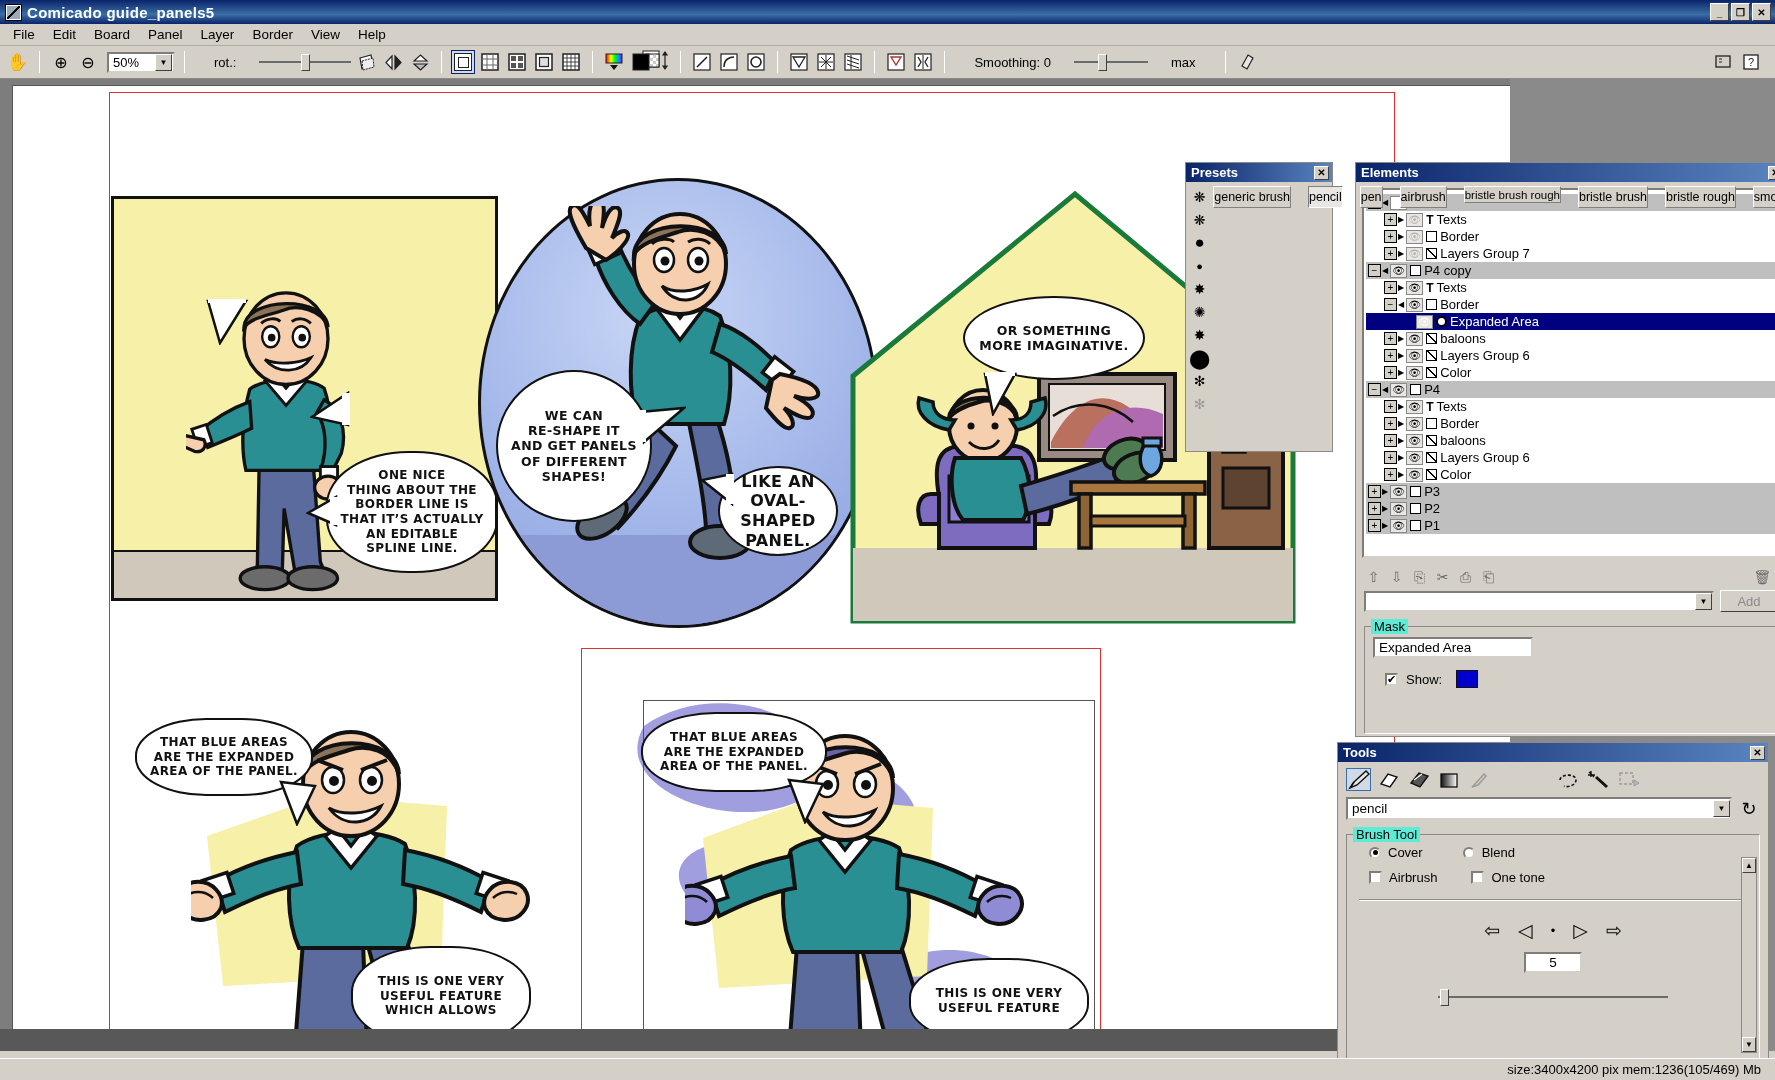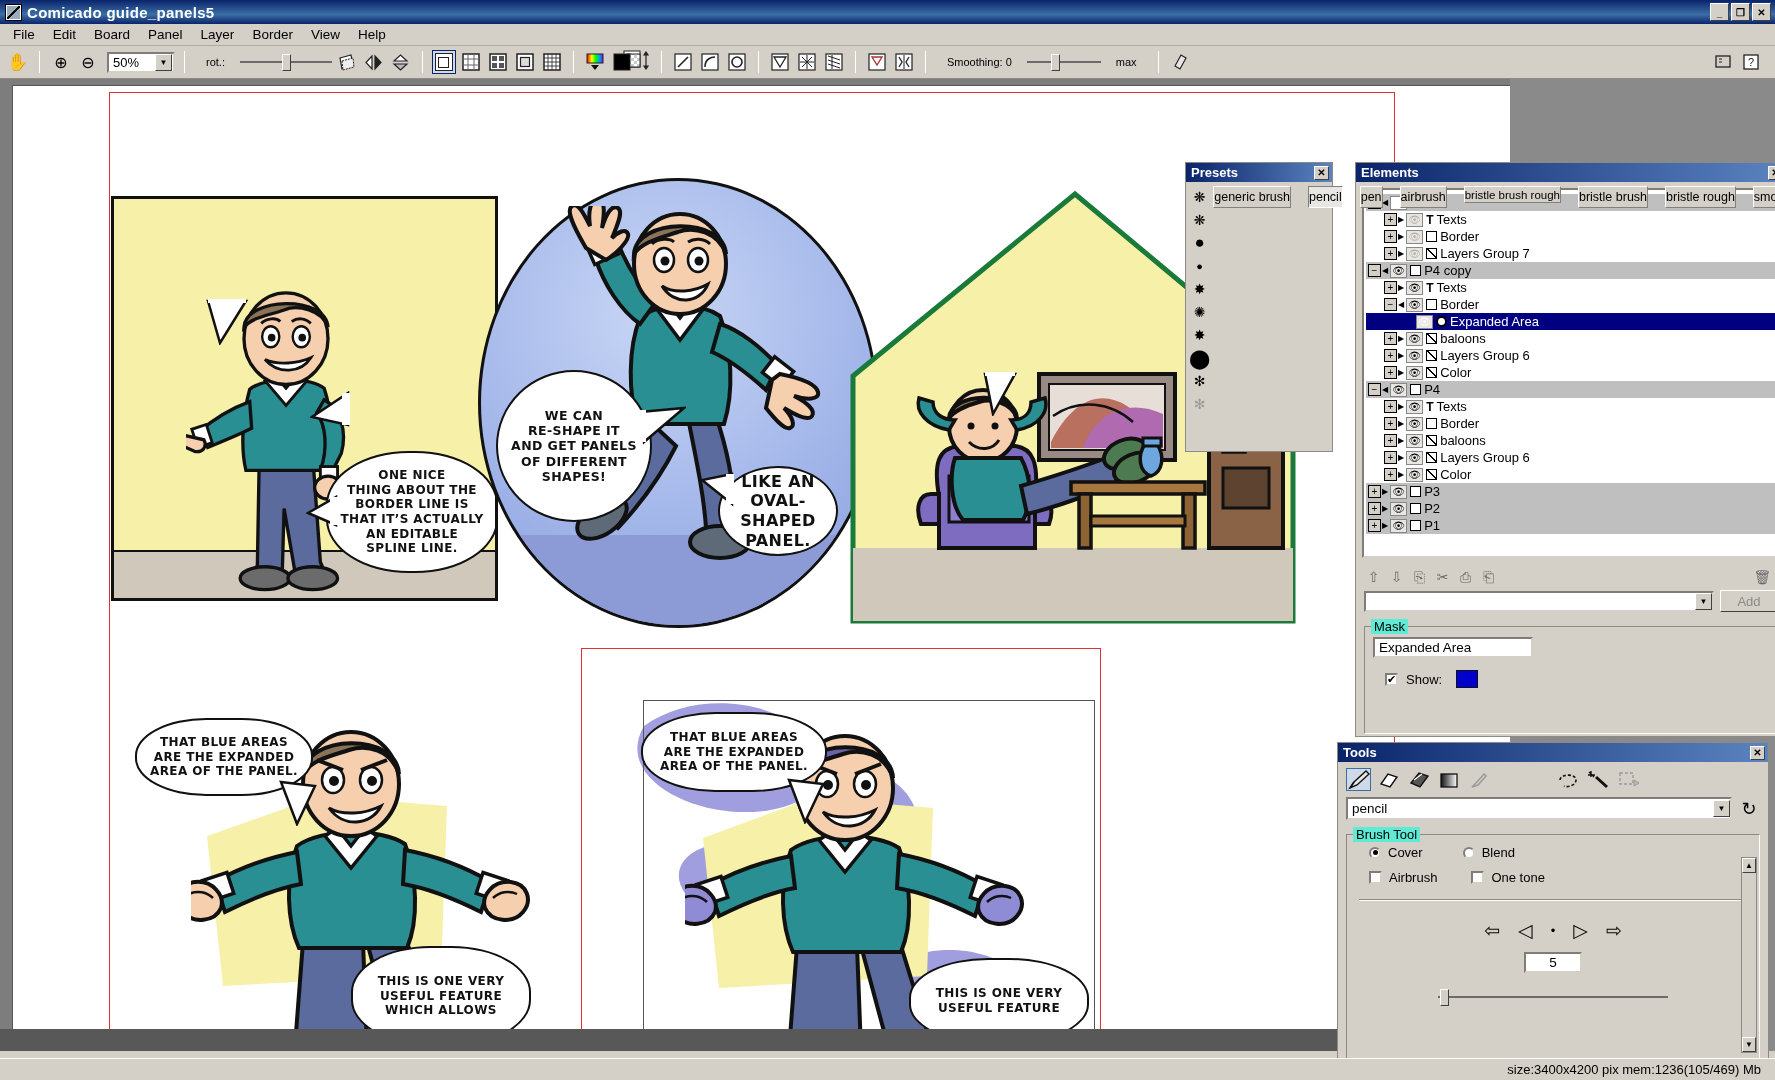--- a/index.html
+++ b/index.html
@@ -45,21 +45,21 @@
   .zoomsel{ display:flex; align-items:center; height:21px; width:68px;
     border:2px inset #d4d0c8; background:#fff; margin-left:4px;}
   .zoomsel span{ flex:1; padding-left:4px; font-size:13px;}
   .zoomsel .arrow{ width:17px;height:17px;background:#d4d0c8;
     border:1px solid; border-color:#fff #404040 #404040 #fff;
     display:flex;align-items:center;justify-content:center;font-size:8px; margin-right:1px;}
   .slider{ position:relative; width:92px; height:20px; display:flex; align-items:center;}
   .slider .track{ width:100%; height:2px; background:#6b6b6b; }
   .slider .knob{ position:absolute; width:9px;height:17px;background:#d4d0c8;
     border:1px solid; border-color:#fff #404040 #404040 #fff;}
-  .lbl{ font-size:11px; margin:0 12px;}
+  .lbl{ font-size:13px; margin:0 20px;}
   
   .ibox{ width:18px;height:18px;border:1.5px solid #222; background:#fff;}
   .ibox.inner:after{ content:"";display:block;width:9px;height:9px;margin:3px auto;
     border:1.5px solid #222;}
   
   #main{ position:absolute; top:79px; left:0; width:1775px; height:972px; background:#8a8a8a;}
   #canvas-scroll{ position:absolute; inset:0 265px 22px 0; background:#7d7d7d; overflow:hidden;}
   #page{ position:absolute; left:12px; top:6px; width:1500px; height:960px; background:#fff;
      border:1px solid #555; }
   .pageborder{ position:absolute; border:1px solid #e03030; }
@@ -498,20 +498,23 @@
             <rect x="248" y="340" width="94" height="10" fill="#a8763f" stroke="#111" stroke-width="3"></rect>
 
             <path d="M302 268 C294 280 296 296 308 300 C320 296 322 280 314 268 Z" fill="#6ea6e0" stroke="#111" stroke-width="3.5"></path>
             <rect x="300" y="262" width="18" height="8" fill="#6ea6e0" stroke="#111" stroke-width="3"></rect>
 
             <rect x="366" y="274" width="74" height="98" fill="#8a6246" stroke="#111" stroke-width="4"></rect>
             <rect x="380" y="292" width="46" height="40" fill="#5e4430" stroke="#111" stroke-width="3"></rect>
             <rect x="380" y="176" width="22" height="100" fill="#555" stroke="#111" stroke-width="3.5"></rect>
           </g>
         </svg>
+        <div class="bubble" style="left:120px; top:120px; width:182px; height:84px; font-size:12.5px;">
+          <span>OR SOMETHING<br>MORE IMAGINATIVE.</span>
+        </div>
         <svg style="position:absolute;left:138px;top:196px;width:40px;height:44px">
           <polygon points="4,2 34,2 12,42" fill="#fff" stroke="#111" stroke-width="2.5"></polygon>
           <rect x="4" y="0" width="30" height="4" fill="#fff"></rect>
         </svg>
       </div>
 
       <div class="panel" style="left:98px; top:570px; width:430px; height:390px; overflow:visible;">
         <svg viewBox="0 0 430 390" style="position:absolute;inset:0;width:100%;height:100%">
           <polygon points="96,180 232,132 238,142 336,150 330,318 112,330" fill="#f7f0a8"></polygon>
         </svg>

